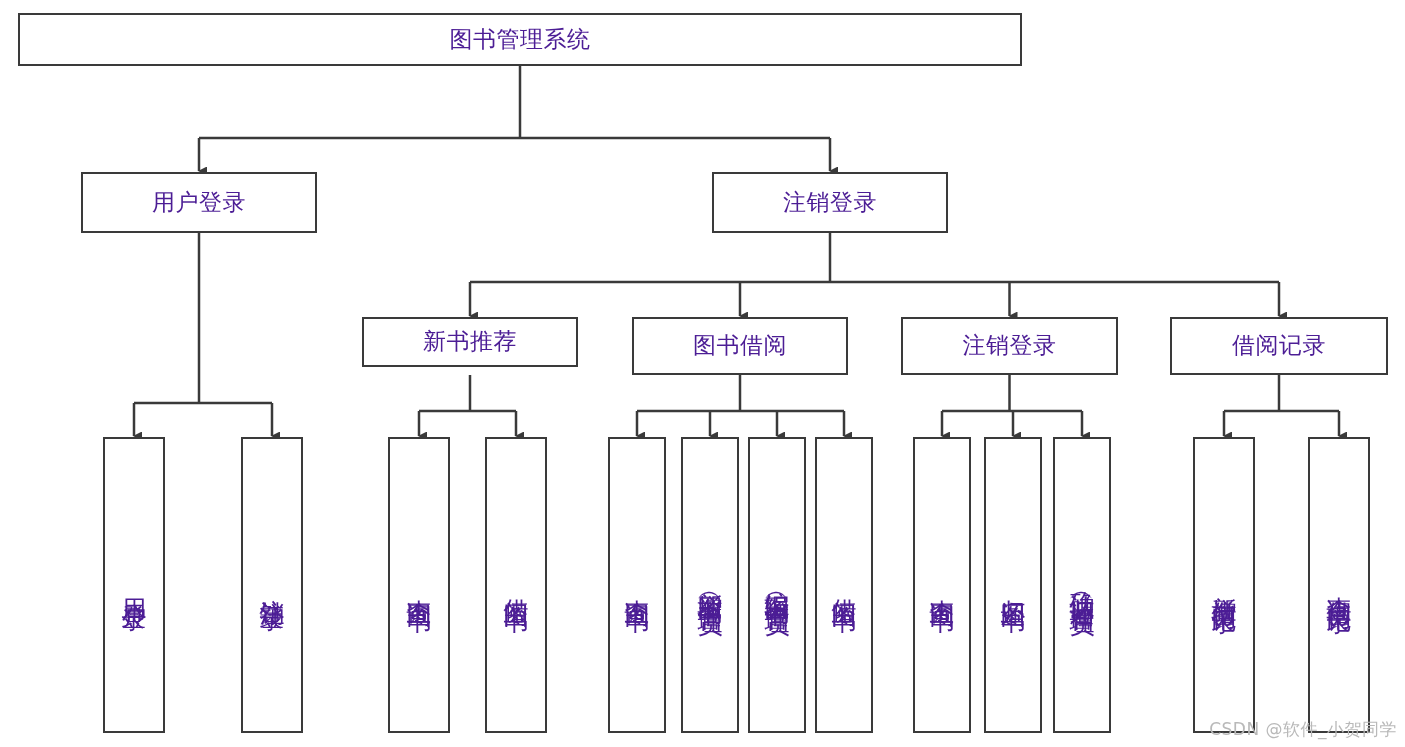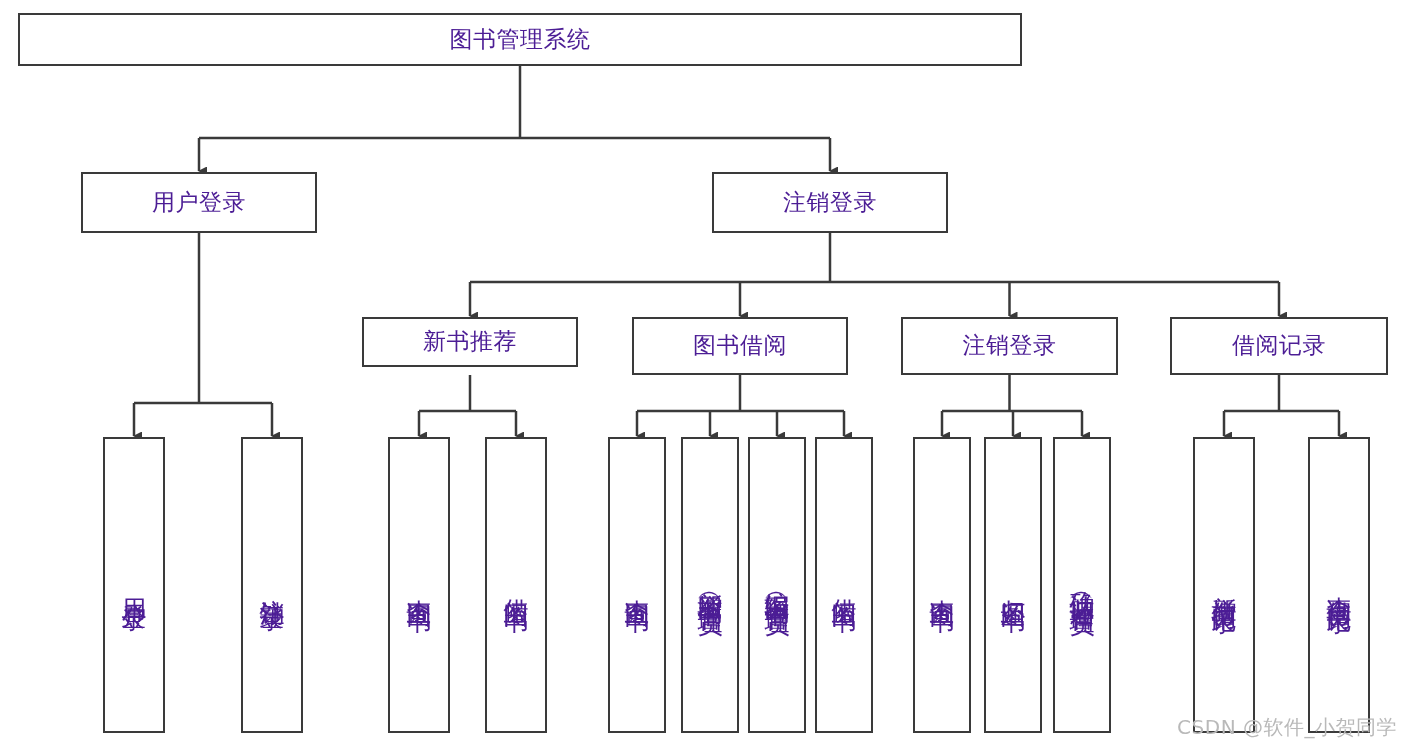--- a/index.html
+++ b/index.html
@@ -61,21 +61,21 @@
     text-orientation: upright;
     font-size: 25px;
     line-height: 1.0;
     letter-spacing: 3px;
     max-height: 100%;
   }
   #watermark {
     position: absolute;
     right: 8px;
     bottom: 6px;
-    font-size: 20px;
+    font-size: 17px;
     color: #b9b9b9;
     letter-spacing: 0.5px;
     white-space: nowrap;
     font-family: "DejaVu Sans", "Liberation Sans", sans-serif;
   }
 </style>
 </head>
 <body>
 
 <div id="diagram-root">

